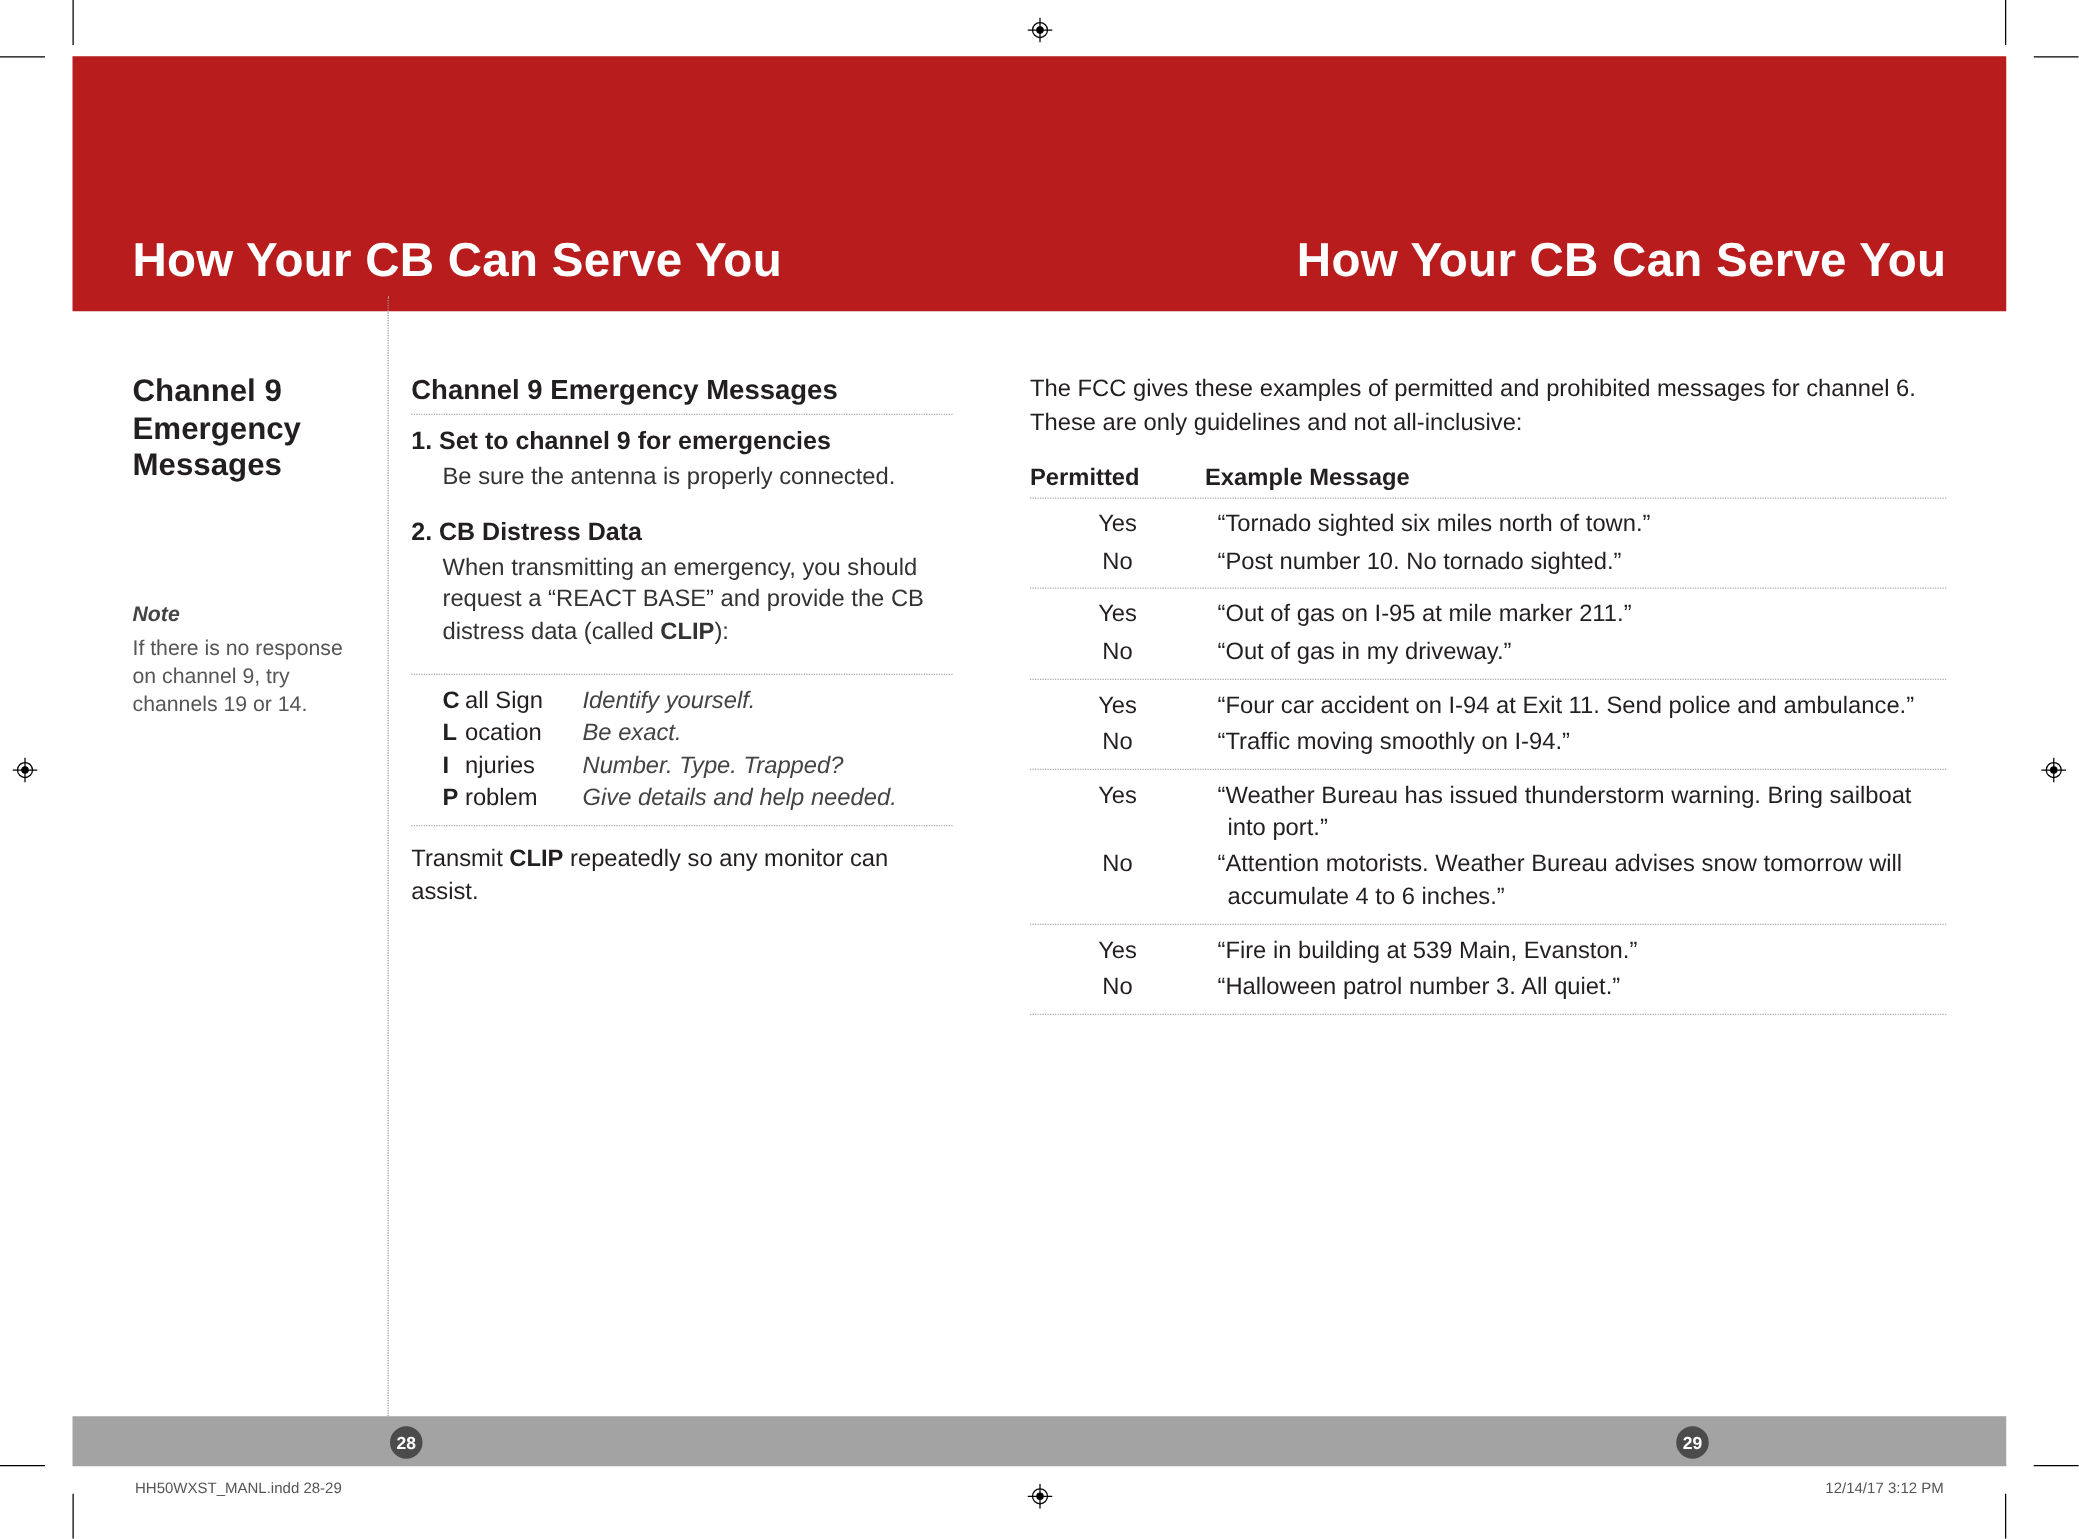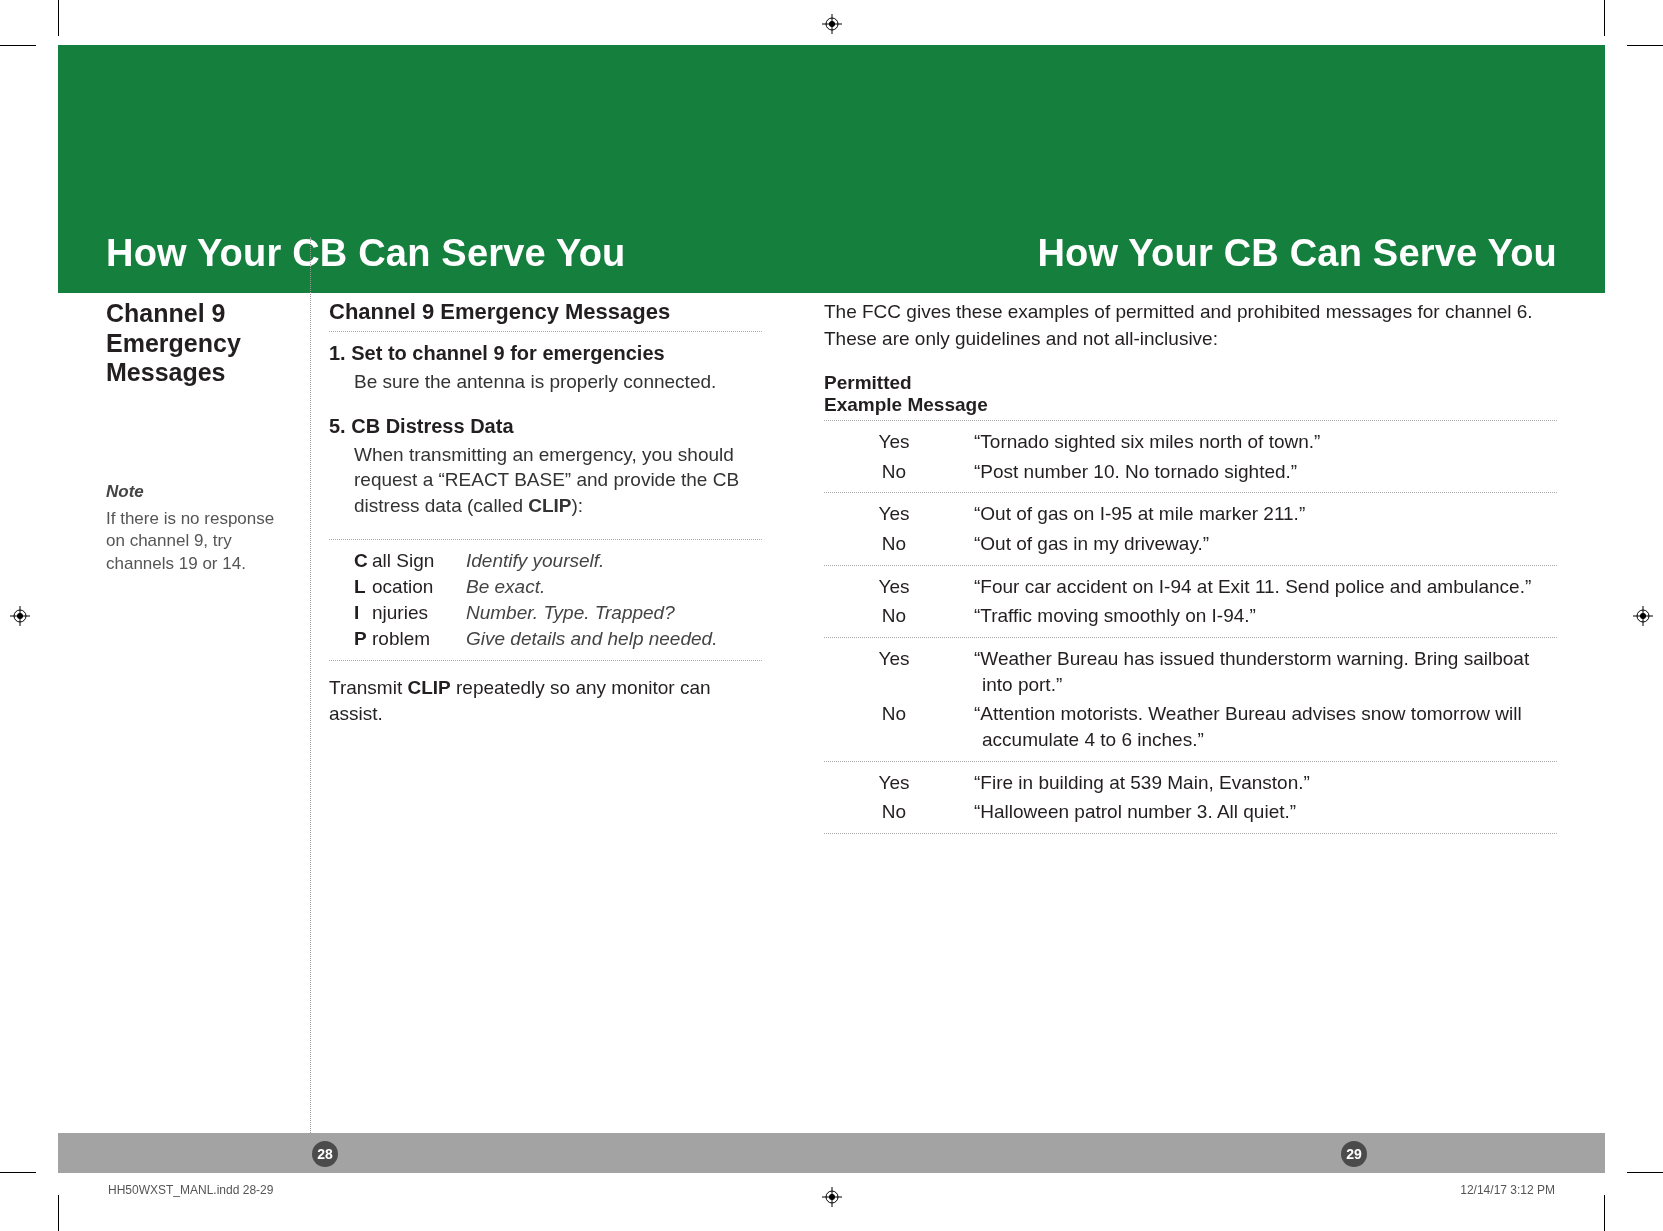--- a/index.html
+++ b/index.html
@@ -19,22 +19,22 @@
     position: absolute;
     width: 20px; height: 20px;
     display: flex; align-items: center; justify-content: center;
   }
   .reg-mark svg { width: 20px; height: 20px; }
 
   .black-band {
     position: absolute;
     left: 58px; right: 58px;
     top: 45px;
-    height: 248px;
-    background: #15803d;
+    height: 204px;
+    background: #b91c1c;
   }
   .band-title-left, .band-title-right {
     position: absolute;
     bottom: 18px;
     color: #fff;
     font-weight: 700;
     font-size: 38px;
     font-family: "Helvetica Neue Condensed", "Arial Narrow", Arial, sans-serif;
     font-stretch: condensed;
     letter-spacing: 0.2px;
@@ -128,21 +128,20 @@
     font-size: 19px;
     line-height: 1.4;
     margin-bottom: 20px;
   }
   .ex-table { width: 100%; font-size: 19px; }
   .ex-head {
     display: flex;
     font-weight: 700;
     border-bottom: 1px dotted #aaa;
     padding-bottom: 4px;
-    flex-direction: column;
   }
   .ex-head .c1 { width: 140px; }
   .ex-group {
     border-bottom: 1px dotted #aaa;
     padding: 6px 0;
   }
   .ex-row {
     display: flex;
     line-height: 1.35;
     padding: 2px 0;
@@ -248,21 +247,21 @@
 
   <div class="col-main-left">
     <div class="section-heading">Channel 9 Emergency Messages</div>
 
     <div class="step">
       <div class="step-title">1.  Set to channel 9 for emergencies</div>
       <div class="step-body">Be sure the antenna is properly connected.</div>
     </div>
 
     <div class="step">
-      <div class="step-title">5.  CB Distress Data</div>
+      <div class="step-title">2.  CB Distress Data</div>
       <div class="step-body">
         <span>When transmitting an emergency, you should request a “REACT BASE” and provide the CB distress data (called </span><span class="bold">CLIP</span><span>):</span>
       </div>
     </div>
 
     <div class="clip-box">
       <div class="clip-row">
         <span class="clip-l">C</span>
         <span class="clip-w">all Sign</span>
         <span class="clip-d">Identify yourself.</span>

